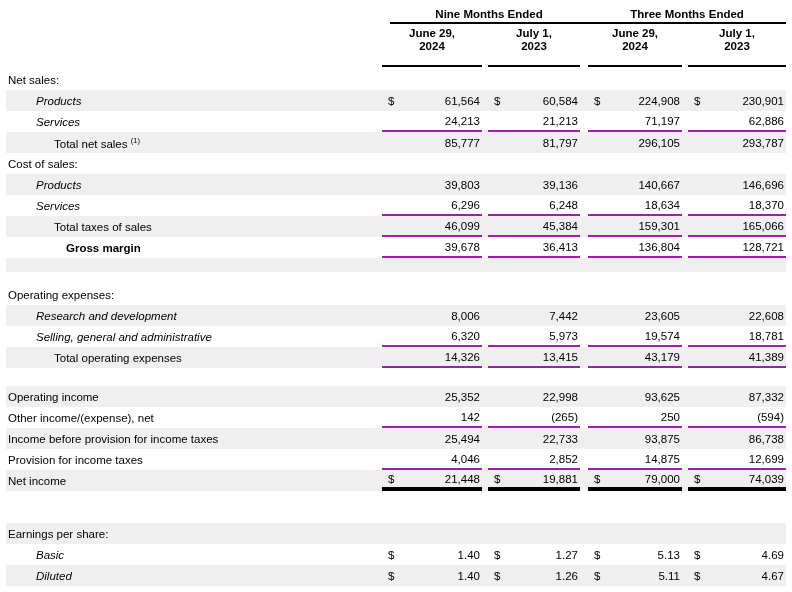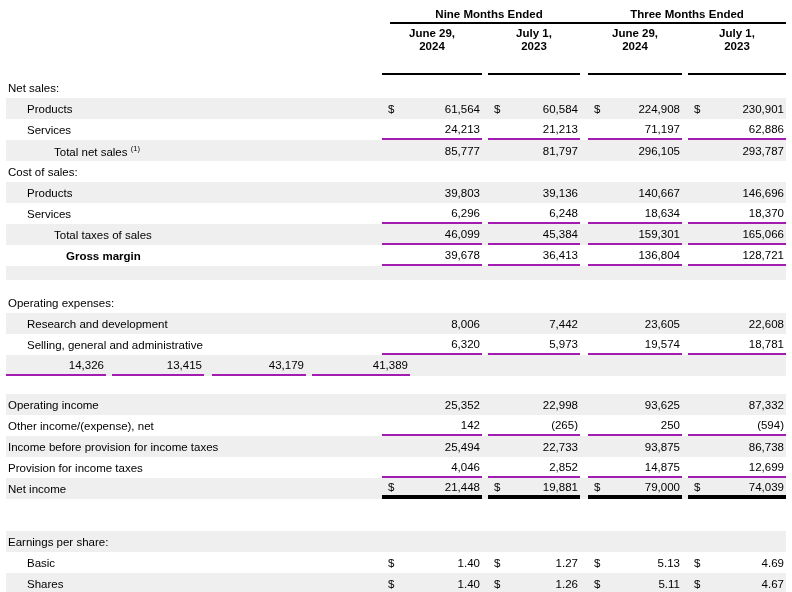--- a/index.html
+++ b/index.html
@@ -14,33 +14,33 @@
 
   
   .hrow { display: flex; align-items: flex-end; }
   .hlabel { flex: 1 1 auto; }
   .pair { width: 198px; border-bottom: 2.5px solid #000; padding-bottom: 2px; }
   .pair.p2 { margin-left: 8px; }
   .ptitle { text-align: center; font-weight: bold; white-space: nowrap; }
   .dates { margin-top: 3px; }
   .dcol {
     text-align: center; font-weight: bold; line-height: 13px;
-    border-bottom: 2.5px solid #000; padding-bottom: 20px; white-space: nowrap;
+    border-bottom: 2.5px solid #000; padding-bottom: 12px; white-space: nowrap;
   }
   .g1 { width: 100px; }
   .g2 { width: 92px;  margin-left: 6px; }
   .g3 { width: 94px;  margin-left: 8px; }
   .g4 { width: 98px;  margin-left: 6px; }
 
   
   .rows { margin-top: 2px; }
   .row { display: flex; align-items: center; height: 21px; }
   .row.shaded { background: #efefef; }
   .label { flex: 1 1 auto; padding-left: 2px; white-space: nowrap; }
-  .ind1 .label { padding-left: 21px; }
+  .ind1 .label { padding-left: 30px; font-style: italic; }
   .ind2 .label { padding-left: 48px; }
   .ind3 .label { padding-left: 60px; font-weight: bold; }
   sup { font-size: 7.5px; vertical-align: super; }
 
   .grp {
     height: 21px; display: flex; align-items: center;
     padding: 0 2px 0 6px;
   }
   .val { margin-left: auto; white-space: nowrap; }
   .row.u .grp { border-bottom: 2px solid #a21caf; }
@@ -235,20 +235,21 @@
         </div>
       <div class="grp g3">
           <span class="val">19,574</span>
         </div>
       <div class="grp g4">
           <span class="val">18,781</span>
         </div>
     </div>
 
     <div class="row shaded ind2 u">
+      <div class="label">Total operating expenses</div>
       <div class="grp g1">
           <span class="val">14,326</span>
         </div>
       <div class="grp g2">
           <span class="val">13,415</span>
         </div>
       <div class="grp g3">
           <span class="val">43,179</span>
         </div>
       <div class="grp g4">
@@ -362,21 +363,21 @@
           <span class="dollar">$</span>
           <span class="val">5.13</span>
         </div>
       <div class="grp g4">
           <span class="dollar">$</span>
           <span class="val">4.69</span>
         </div>
     </div>
 
     <div class="row shaded ind1">
-      <div class="label">Shares</div>
+      <div class="label">Diluted</div>
       <div class="grp g1">
           <span class="dollar">$</span>
           <span class="val">1.40</span>
         </div>
       <div class="grp g2">
           <span class="dollar">$</span>
           <span class="val">1.26</span>
         </div>
       <div class="grp g3">
           <span class="dollar">$</span>

